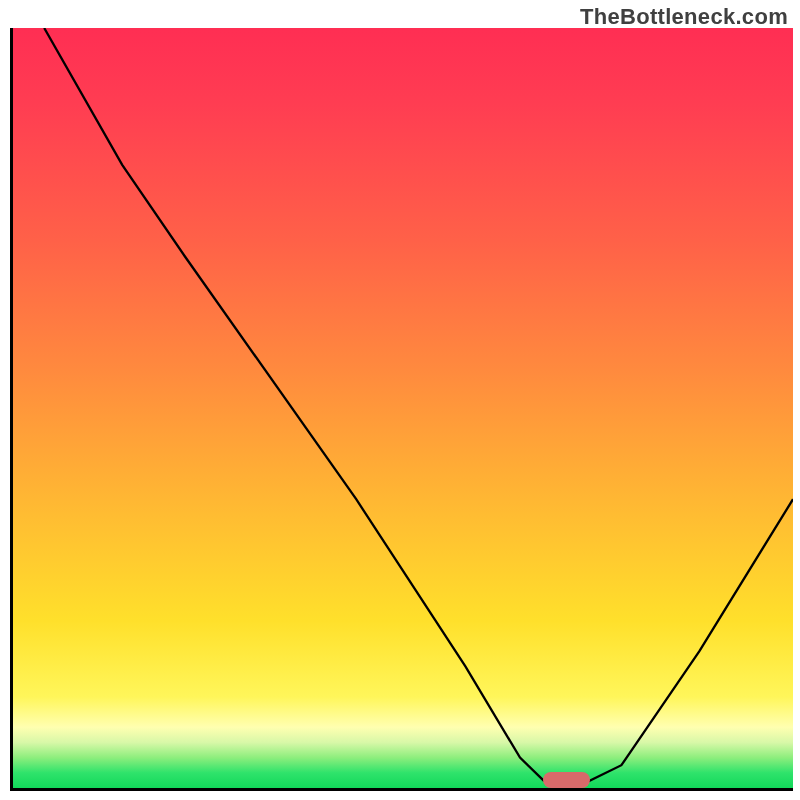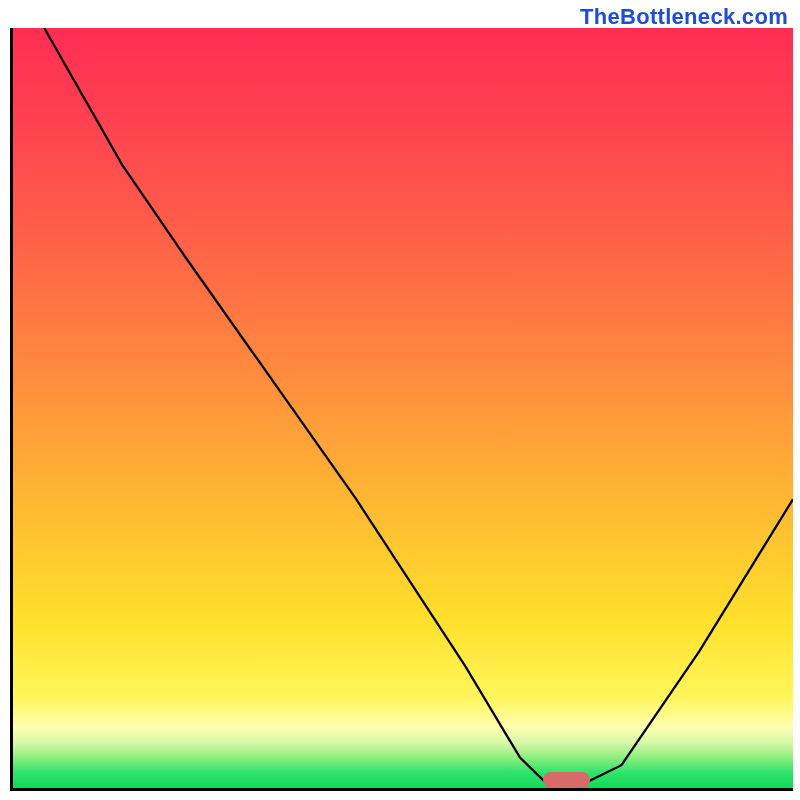--- a/index.html
+++ b/index.html
@@ -13,21 +13,21 @@
     width: 800px;
     height: 800px;
     background: #fff;
   }
   .watermark {
     position: absolute;
     top: 4px;
     right: 12px;
     font-size: 22px;
     font-weight: 600;
-    color: #1d4ed8;
+    color: #404040;
     letter-spacing: 0.3px;
   }
   .plot {
     position: absolute;
     left: 10px;
     top: 28px;
     width: 780px;
     height: 760px;
     border-left: 3px solid #000;
     border-bottom: 3px solid #000;

